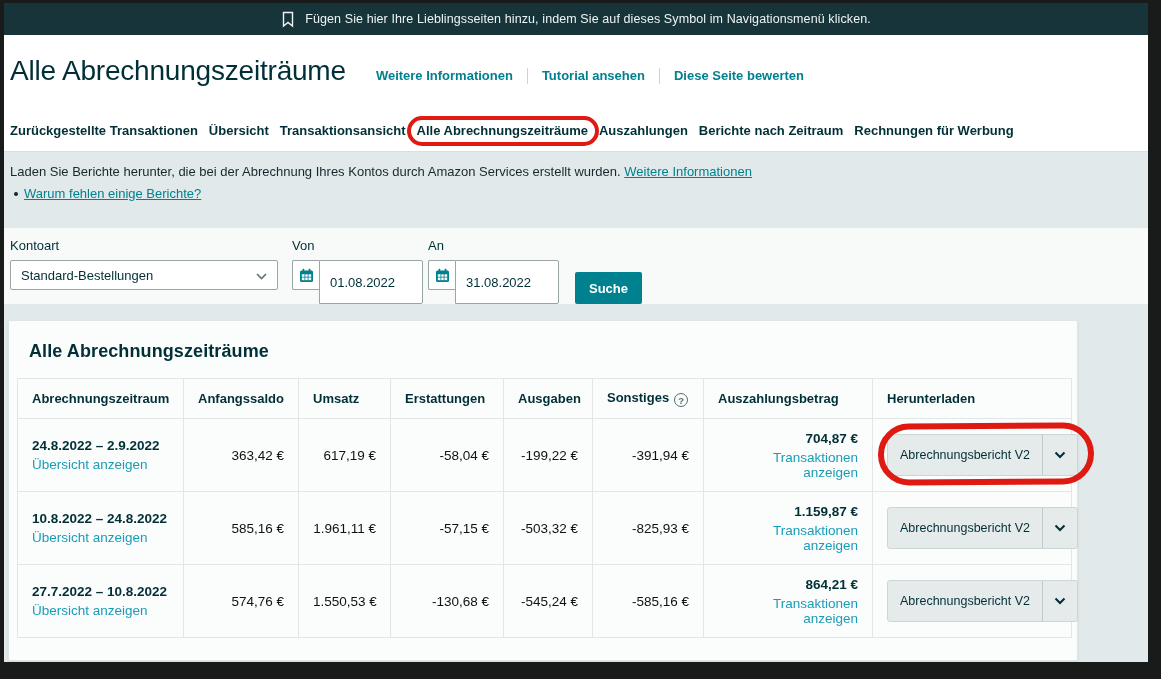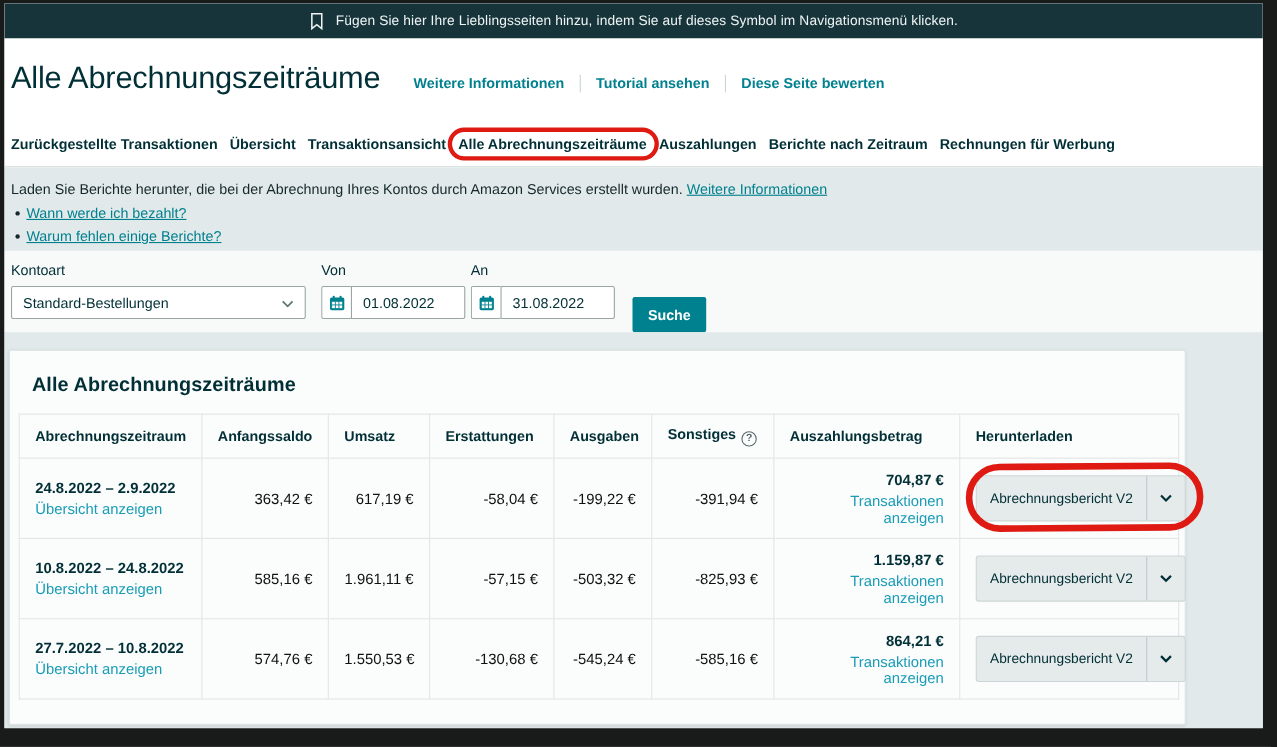--- a/index.html
+++ b/index.html
@@ -63,21 +63,21 @@
   .select-box {
     width:268px; height:30px; background:#fff; border:1px solid #9aa5a5; border-radius:2px;
     display:flex; align-items:center; justify-content:space-between;
     padding:0 10px; font-size:13px; color:#002f36; cursor:pointer;
   }
   .cal-btn {
     width:27px; height:30px; background:#fff; border:1px solid #9aa5a5; border-right:none;
     border-radius:2px 0 0 2px; display:flex; align-items:center; justify-content:center; cursor:pointer;
   }
   .date-input {
-    width:104px; height:30px; border:1px solid #9aa5a5; border-radius:0 2px 2px 0;
+    width:104px; height:44px; border:1px solid #9aa5a5; border-radius:0 2px 2px 0;
     font-size:13px; color:#002f36; padding:0 10px; font-family:"Liberation Sans",sans-serif;
     background:#fff;
   }
   .search-btn {
     margin-left:16px; align-self:flex-end; width:67px; height:32px;
     background:#00818f; color:#fff; border:none; border-radius:2px;
     font-size:13px; font-weight:700; cursor:pointer; font-family:"Liberation Sans",sans-serif;
   }
 
   
@@ -164,21 +164,20 @@
       <span class="tab">Rechnungen für Werbung</span>
     </div>
   </div>
 
   <div class="info-band">
     <div>
       <span>Laden Sie Berichte herunter, die bei der Abrechnung Ihres Kontos durch Amazon Services erstellt wurden.</span>
       <a>Weitere Informationen</a>
     </div>
     <ul>
-      <li><a>Wann werde ich bezahlt?</a></li>
       <li><a>Warum fehlen einige Berichte?</a></li>
     </ul>
   </div>
 
   <div class="filter-band">
     <div class="fgroup">
       <span class="flabel">Kontoart</span>
       <div class="select-box">
         <span>Standard-Bestellungen</span>
         <span>

